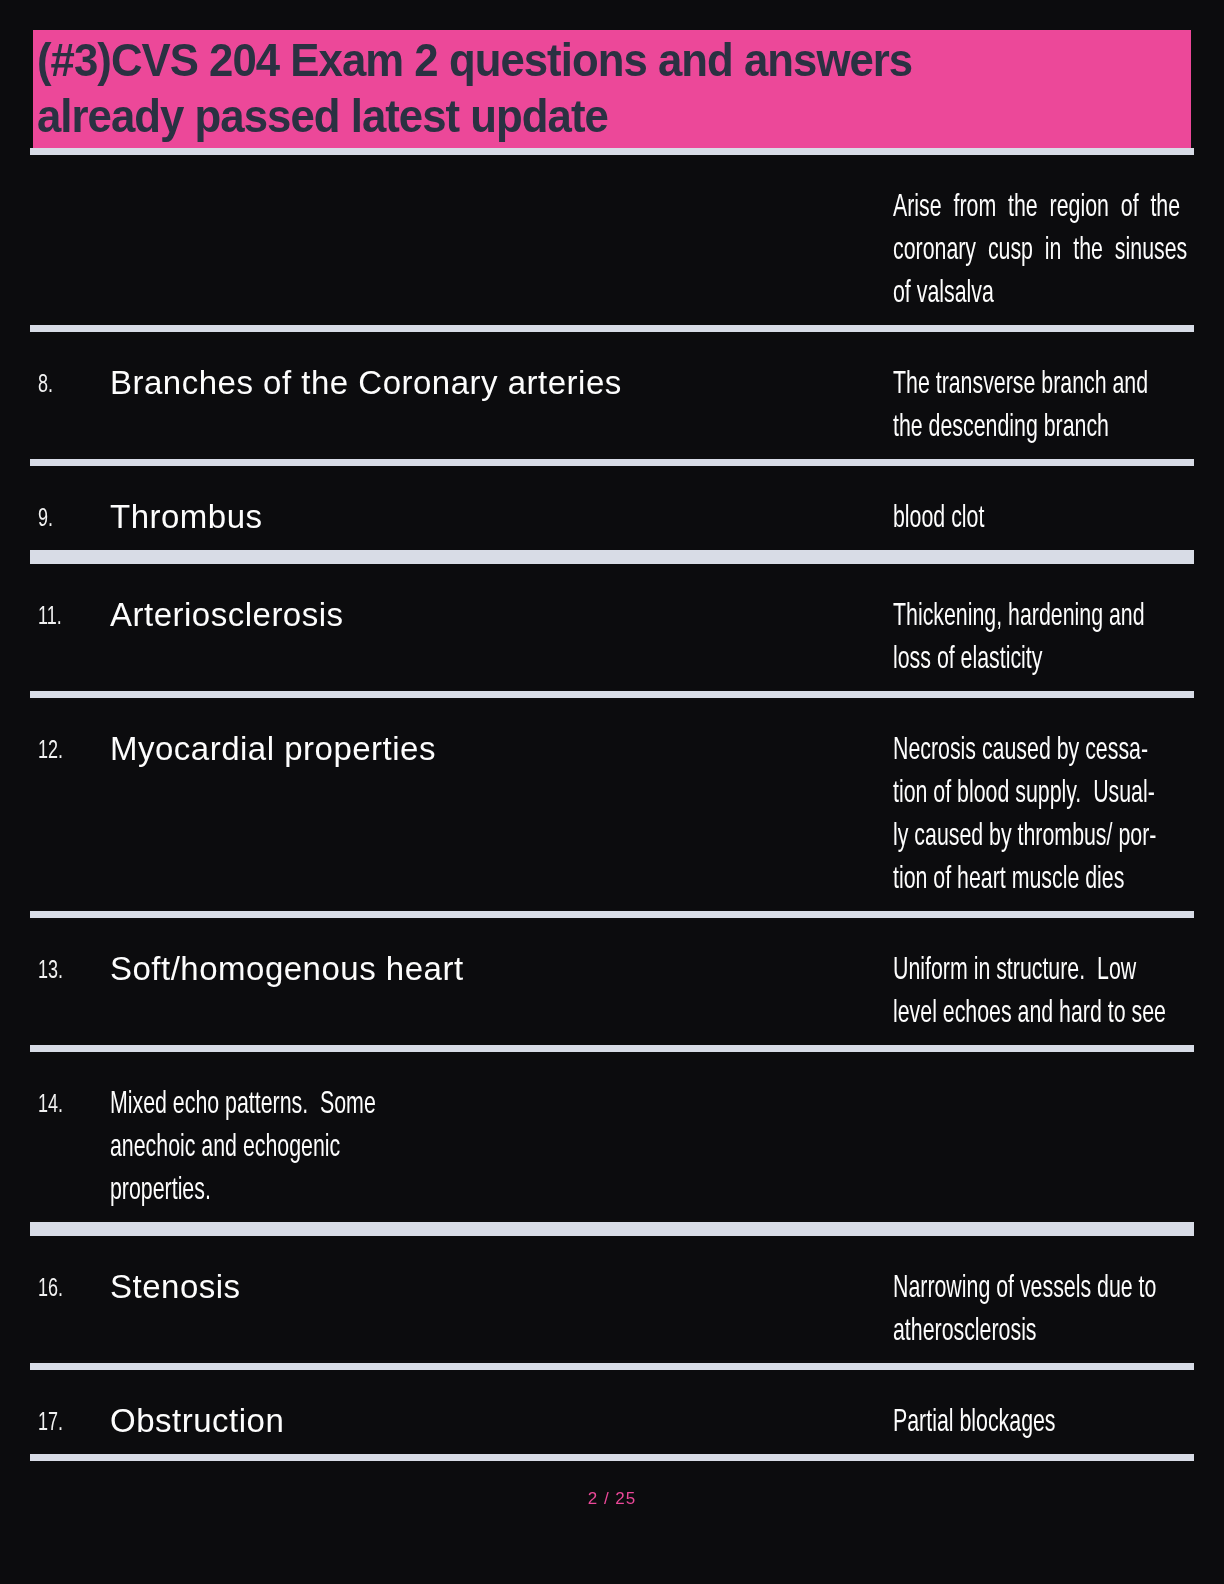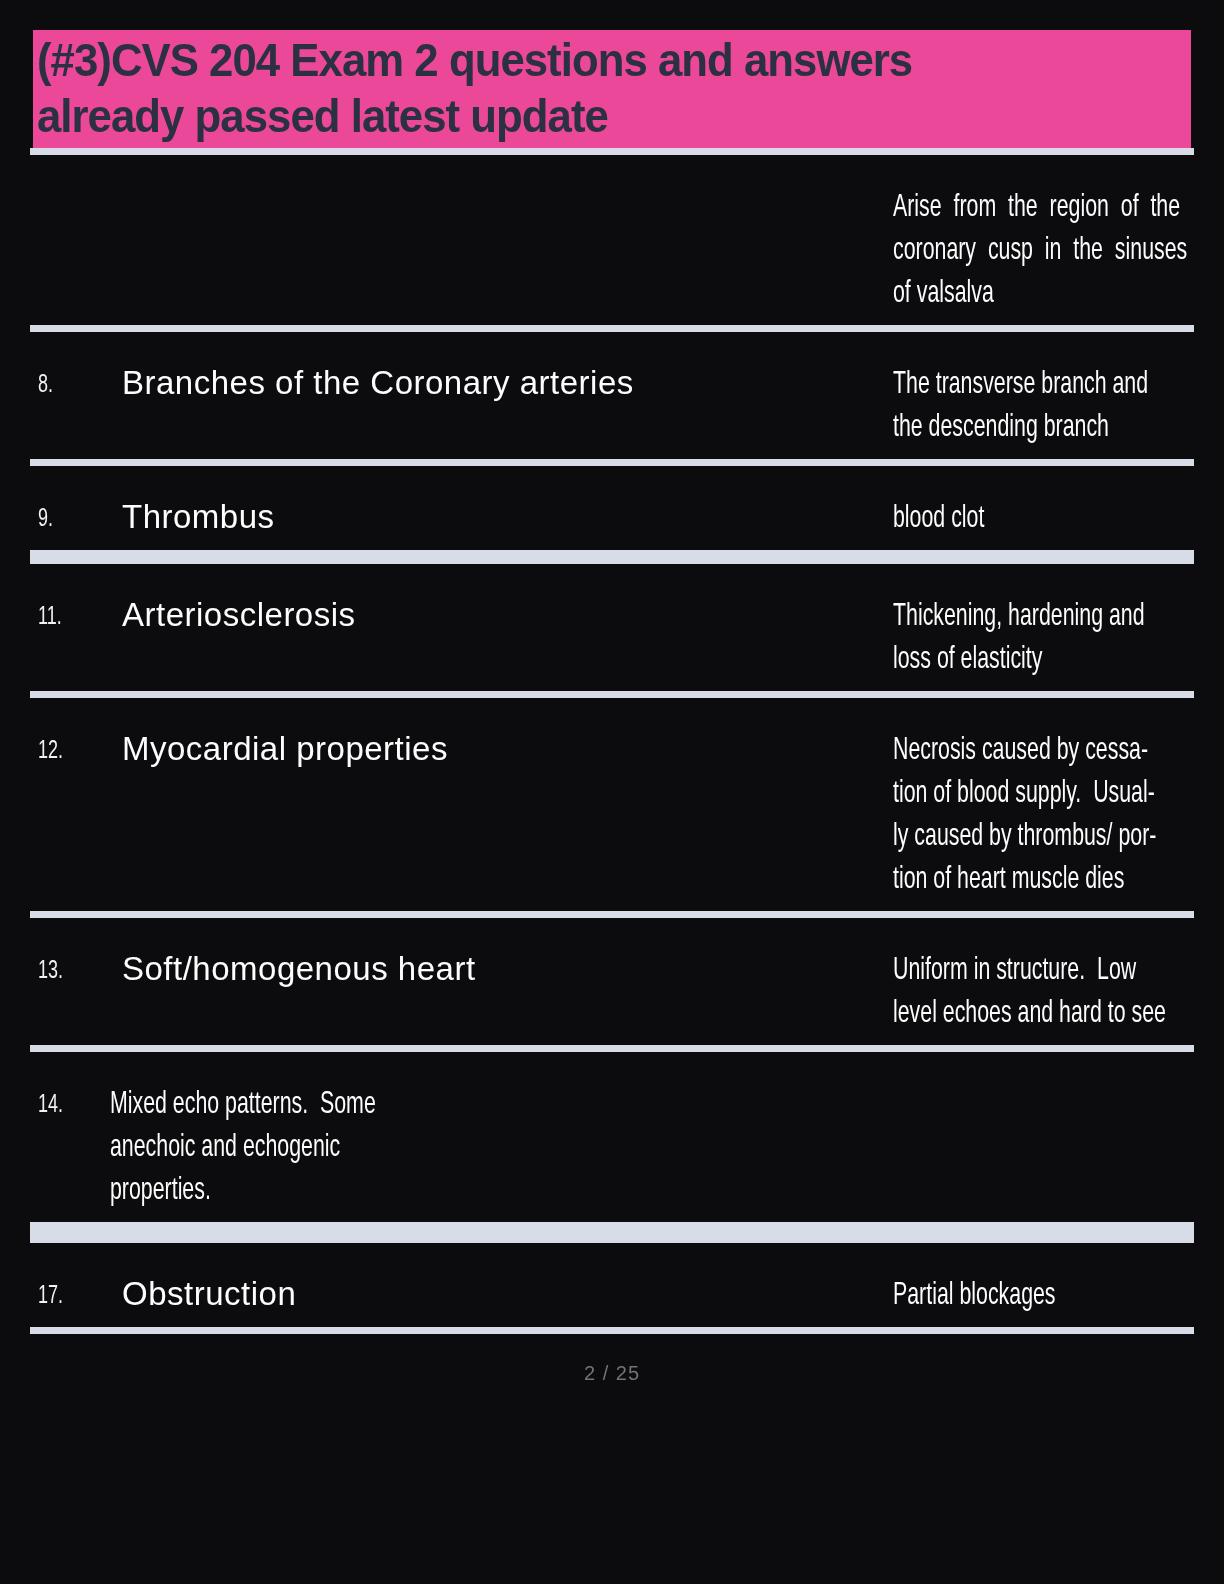--- a/index.html
+++ b/index.html
@@ -65,41 +65,40 @@
     color: #f2f2f2;
     transform: scaleX(0.72);
     transform-origin: 0 0;
     white-space: nowrap;
   }
   .term {
     font-size: 33px;
     line-height: 43px;
     letter-spacing: 0.5px;
     color: #fdfdfd;
-    margin-left: 12px;
   }
   .answer {
     display: block;
     width: 450px;
     font-size: 32px;
     line-height: 43px;
     color: #fdfdfd;
     white-space: pre-wrap;
     transform: scaleX(0.667);
     transform-origin: 0 0;
   }
 
   
   .footer {
     margin-top: 28px;
     text-align: center;
   }
   .page-indicator {
-    color: #737373;
-    font-size: 20px;
+    color: #ec4899;
+    font-size: 17px;
     letter-spacing: 1px;
   }
 </style>
 </head>
 <body>
 
 <div class="page">
 
   <header class="title-band">
     <div class="title-text">(#3)CVS 204 Exam 2 questions and answers
@@ -177,20 +176,28 @@
       <span class="num">14.</span>
     </div>
     <div class="answer">Mixed echo patterns.  Some
 anechoic and echogenic
 properties.</div>
   </div>
 
   <div class="divider"></div>
 
   <div class="divider"></div>
+  <div class="row">
+    <div class="num-wrap">
+      <span class="num">16.</span>
+    </div>
+    <div class="term">Stenosis</div>
+    <div class="answer">Narrowing of vessels due to
+atherosclerosis</div>
+  </div>
 
   <div class="divider"></div>
   <div class="row">
     <div class="num-wrap">
       <span class="num">17.</span>
     </div>
     <div class="term">Obstruction</div>
     <div class="answer">Partial blockages</div>
   </div>
 <div class="divider"></div>

